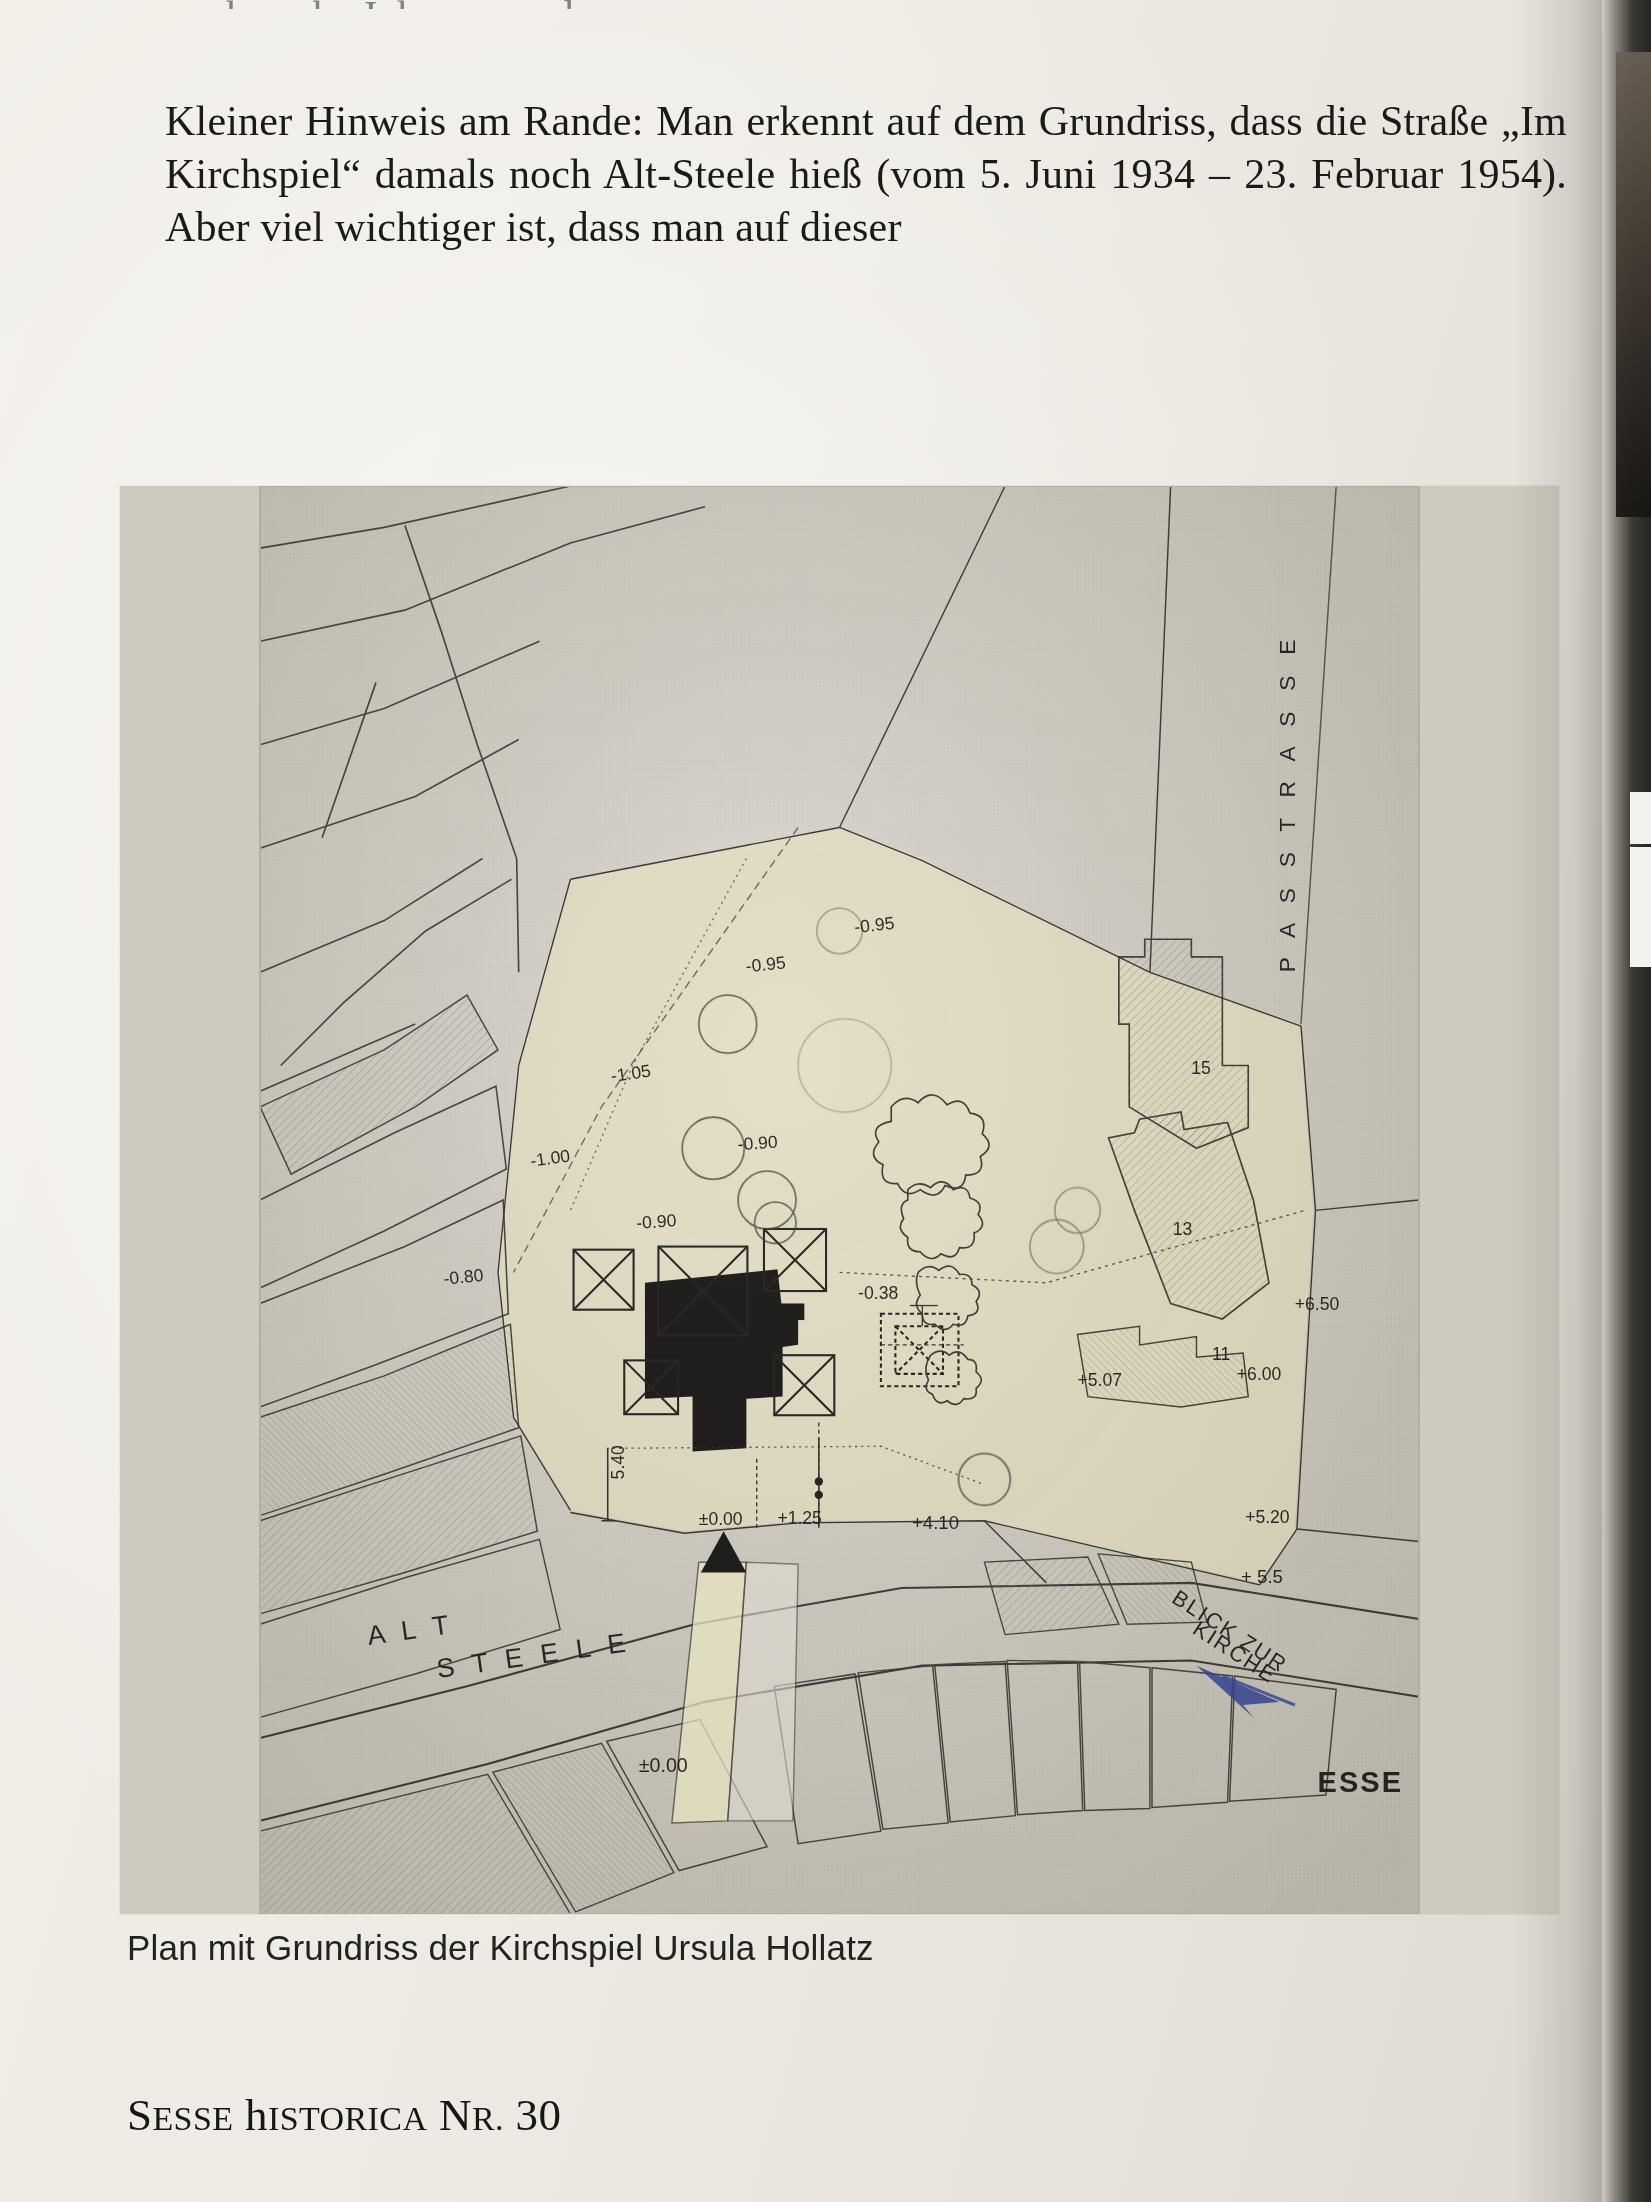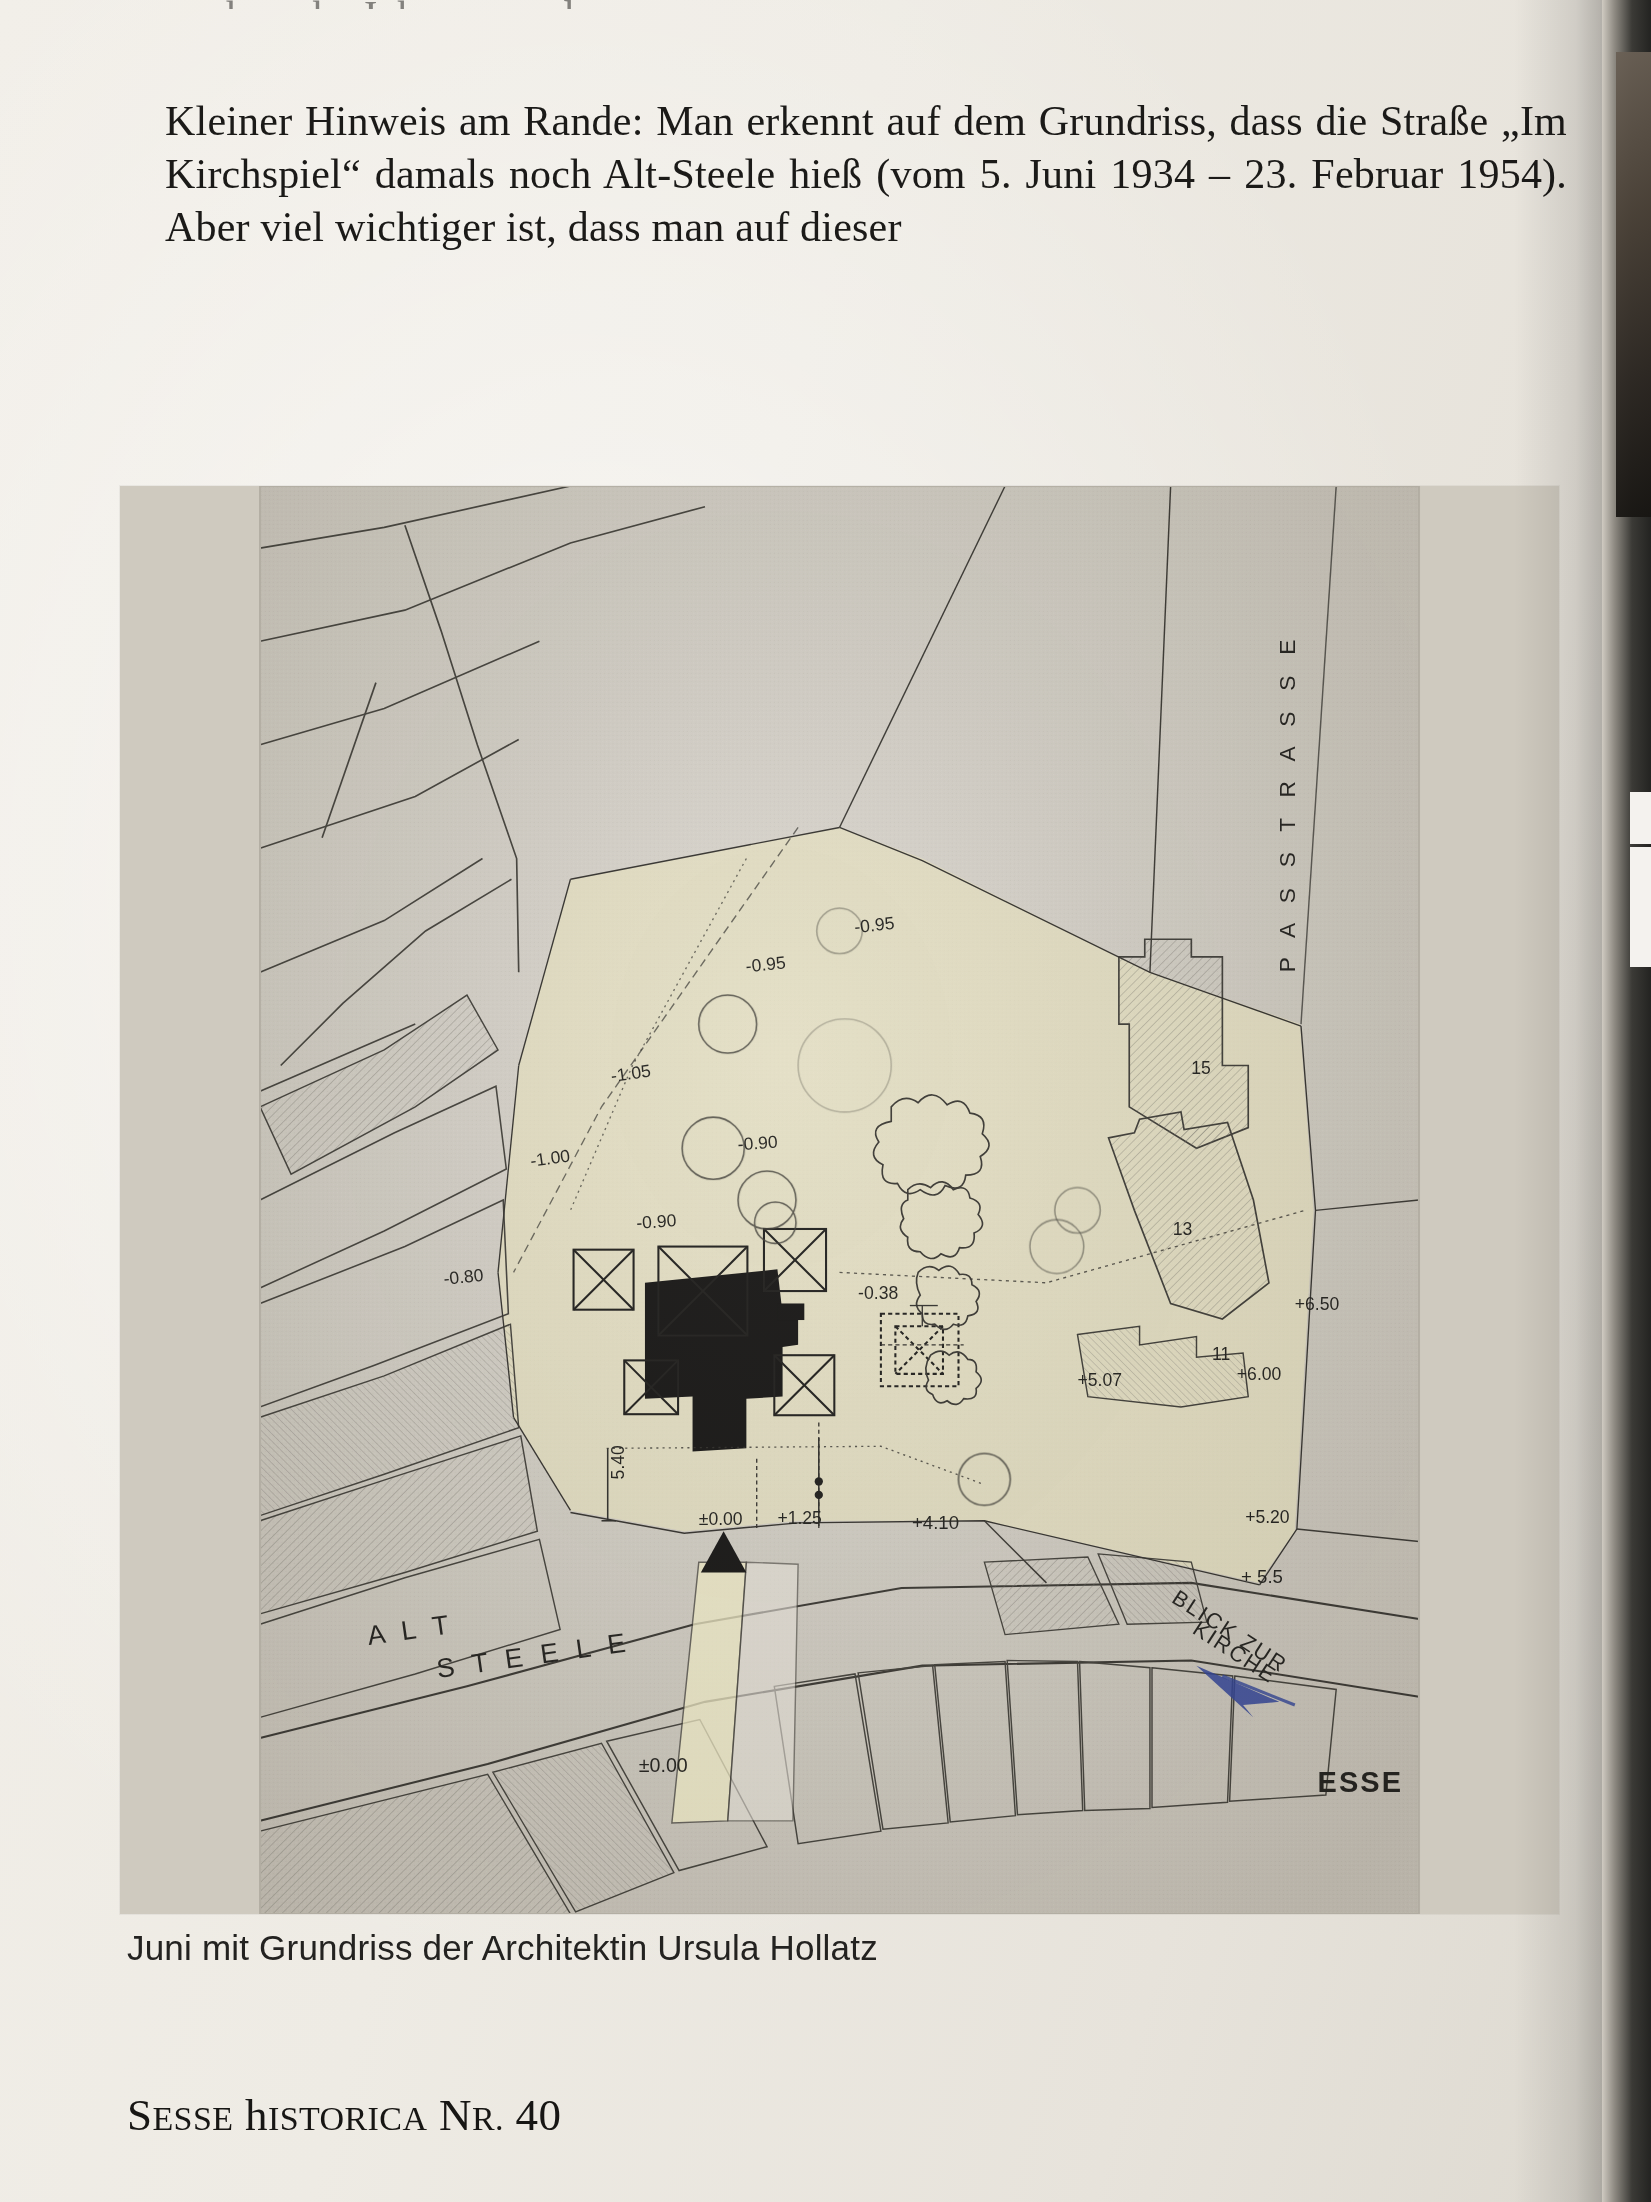--- a/index.html
+++ b/index.html
@@ -377,23 +377,23 @@
         <text x="900" y="1108" font-size="21" letter-spacing="2" transform="rotate(33 900 1108)">KIRCHE</text>
 
         <text x="1022" y="1262" font-size="28" font-weight="bold" letter-spacing="2">ESSE</text>
       </g>
 
       <rect x="0" y="0" width="1120" height="1380" fill="none" stroke="#b4afa4" stroke-width="2"></rect>
       <rect x="0" y="0" width="1120" height="1380" fill="url(#paperglow)" opacity=".25"></rect>
     </svg>
   </div>
 
-  <div id="caption">Juni mit Grundriss der Architektin Ursula Hollatz</div>
-
-  <div id="footer-title"><span><span>S</span><span class="small">ESSE</span></span> <span><span>h</span><span class="small">ISTORICA</span></span> <span><span>N</span><span class="small">R.</span></span> <span>40</span></div>
+  <div id="caption">Plan mit Grundriss der Kirchspiel Ursula Hollatz</div>
+
+  <div id="footer-title"><span><span>S</span><span class="small">ESSE</span></span> <span><span>h</span><span class="small">ISTORICA</span></span> <span><span>N</span><span class="small">R.</span></span> <span>30</span></div>
 
   <div id="page-curl"></div>
   <div id="right-gutter"></div>
   <div id="right-photo-strip"></div>
   <div id="right-white-1"></div>
   <div id="right-white-2"></div>
 </div>
 
 
 </body></html>

